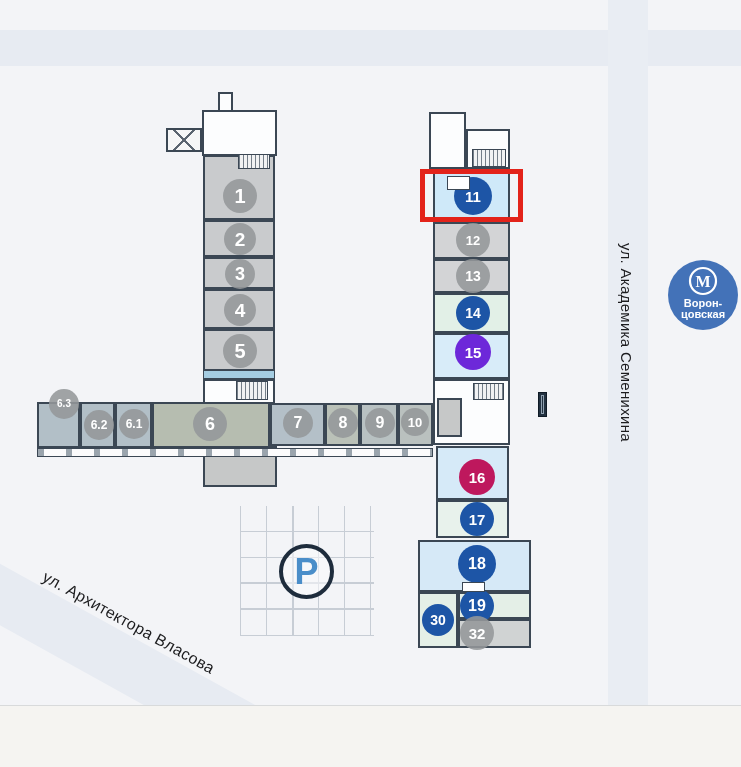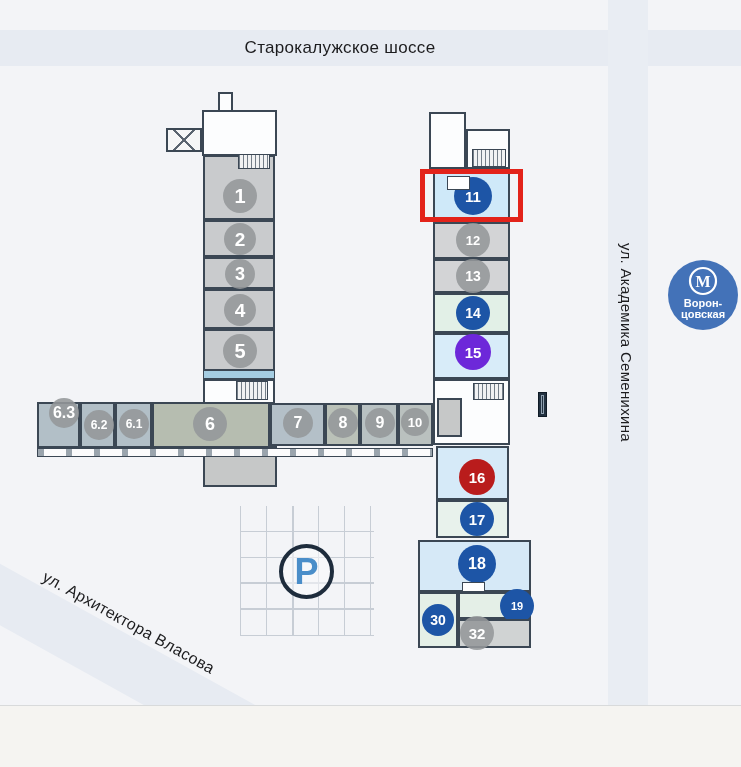--- a/index.html
+++ b/index.html
@@ -52,21 +52,20 @@
 </head>
 <body>
 
 <div id="canvas">
 
   <div class="band" id="band-top"></div>
   <div class="band" id="band-right"></div>
   <div class="band" id="band-diagonal"></div>
   <div class="band" id="band-bottom"></div>
 
-  <div class="street-label" id="label-top">Старокалужское шоссе</div>
   <div class="street-label" id="label-right">ул. Академика Семенихина</div>
   <div class="street-label" id="label-diagonal">ул. Архитектора Власова</div>
 
   <div id="parking-grid"></div>
   <div id="parking-circle">
     <span>P</span>
   </div>
 
   <div id="metro">
     <svg width="70" height="70" viewBox="0 0 70 70">
@@ -92,21 +91,21 @@
       <div class="circle" style="left: 240px; top: 196px; width: 34px; height: 34px; font-size: 20px; background: rgba(148, 151, 154, 0.88);">1</div>
       <div class="room" style="background: rgb(201, 203, 205); left: 203px; top: 220px; width: 72px; height: 37px;"></div>
       <div class="circle" style="left: 240px; top: 239px; width: 32px; height: 32px; font-size: 19px; background: rgba(148, 151, 154, 0.88);">2</div>
       <div class="room" style="background: rgb(201, 203, 205); left: 203px; top: 257px; width: 72px; height: 32px;"></div>
       <div class="circle" style="left: 240px; top: 274px; width: 30px; height: 30px; font-size: 18px; background: rgba(148, 151, 154, 0.88);">3</div>
       <div class="room" style="background: rgb(201, 203, 205); left: 203px; top: 289px; width: 72px; height: 40px;"></div>
       <div class="circle" style="left: 240px; top: 310px; width: 32px; height: 32px; font-size: 19px; background: rgba(148, 151, 154, 0.88);">4</div>
       <div class="room" style="background: rgb(201, 203, 205); left: 203px; top: 329px; width: 72px; height: 42px;"></div>
       <div class="circle" style="left: 240px; top: 351px; width: 34px; height: 34px; font-size: 20px; background: rgba(148, 151, 154, 0.88);">5</div>
       <div class="room" style="background: rgb(178, 191, 199); left: 37px; top: 402px; width: 43px; height: 46px;"></div>
-      <div class="circle" style="left: 64px; top: 413px; width: 30px; height: 30px; font-size: 16px; background: rgba(148, 151, 154, 0.88);">6.3</div>
+      <div class="circle" style="left: 64px; top: 404px; width: 30px; height: 30px; font-size: 10px; background: rgba(148, 151, 154, 0.88);">6.3</div>
       <div class="room" style="background: rgb(178, 191, 199); left: 80px; top: 402px; width: 35px; height: 46px;"></div>
       <div class="circle" style="left: 99px; top: 425px; width: 30px; height: 30px; font-size: 12px; background: rgba(148, 151, 154, 0.88);">6.2</div>
       <div class="room" style="background: rgb(178, 191, 199); left: 115px; top: 402px; width: 37px; height: 46px;"></div>
       <div class="circle" style="left: 134px; top: 424px; width: 30px; height: 30px; font-size: 12px; background: rgba(148, 151, 154, 0.88);">6.1</div>
       <div class="room" style="background: rgb(182, 189, 176); left: 152px; top: 402px; width: 118px; height: 46px;"></div>
       <div class="circle" style="left: 210px; top: 424px; width: 34px; height: 34px; font-size: 18px; background: rgba(148, 151, 154, 0.88);">6</div>
       <div class="room" style="background: rgb(180, 192, 200); left: 270px; top: 403px; width: 55px; height: 43px;"></div>
       <div class="circle" style="left: 298px; top: 423px; width: 30px; height: 30px; font-size: 16px; background: rgba(148, 151, 154, 0.88);">7</div>
       <div class="room" style="background: rgb(186, 193, 184); left: 325px; top: 403px; width: 35px; height: 43px;"></div>
       <div class="circle" style="left: 343px; top: 423px; width: 30px; height: 30px; font-size: 16px; background: rgba(148, 151, 154, 0.88);">8</div>
@@ -118,27 +117,27 @@
       <div class="circle" style="left: 473px; top: 196px; width: 38px; height: 38px; font-size: 15px; background: rgb(29, 85, 166);">11</div>
       <div class="room" style="background: rgb(211, 212, 214); left: 433px; top: 222px; width: 77px; height: 37px;"></div>
       <div class="circle" style="left: 473px; top: 240px; width: 34px; height: 34px; font-size: 13px; background: rgba(148, 151, 154, 0.88);">12</div>
       <div class="room" style="background: rgb(211, 212, 214); left: 433px; top: 259px; width: 77px; height: 34px;"></div>
       <div class="circle" style="left: 473px; top: 276px; width: 34px; height: 34px; font-size: 14px; background: rgba(148, 151, 154, 0.88);">13</div>
       <div class="room" style="background: rgb(226, 240, 231); left: 433px; top: 293px; width: 77px; height: 40px;"></div>
       <div class="circle" style="left: 473px; top: 313px; width: 34px; height: 34px; font-size: 14px; background: rgb(29, 85, 166);">14</div>
       <div class="room" style="background: rgb(216, 236, 249); left: 433px; top: 333px; width: 77px; height: 46px;"></div>
       <div class="circle" style="left: 473px; top: 352px; width: 36px; height: 36px; font-size: 15px; background: #6d28d9;">15</div>
       <div class="room" style="background: rgb(214, 234, 248); left: 436px; top: 446px; width: 73px; height: 54px;"></div>
-      <div class="circle" style="left: 477px; top: 477px; width: 36px; height: 36px; font-size: 15px; background: #b91c1c;">16</div>
+      <div class="circle" style="left: 477px; top: 477px; width: 36px; height: 36px; font-size: 15px; background: #be185d;">16</div>
       <div class="room" style="background: rgb(232, 242, 236); left: 436px; top: 500px; width: 73px; height: 38px;"></div>
       <div class="circle" style="left: 477px; top: 519px; width: 34px; height: 34px; font-size: 15px; background: rgb(29, 85, 166);">17</div>
       <div class="room" style="background: rgb(214, 233, 247); left: 418px; top: 540px; width: 113px; height: 52px;"></div>
       <div class="circle" style="left: 477px; top: 564px; width: 38px; height: 38px; font-size: 16px; background: rgb(29, 85, 166);">18</div>
       <div class="room" style="background: rgb(228, 239, 231); left: 458px; top: 592px; width: 73px; height: 27px;"></div>
-      <div class="circle" style="left: 477px; top: 606px; width: 34px; height: 34px; font-size: 11px; background: rgb(29, 85, 166); margin-left: 40px;">19</div>
+      <div class="circle" style="left: 477px; top: 606px; width: 34px; height: 34px; font-size: 16px; background: rgb(29, 85, 166);">19</div>
       <div class="room" style="background: rgb(228, 239, 231); left: 418px; top: 592px; width: 40px; height: 56px;"></div>
       <div class="circle" style="left: 438px; top: 620px; width: 32px; height: 32px; font-size: 14px; background: rgb(29, 85, 166);">30</div>
       <div class="room" style="background: rgb(208, 211, 211); left: 458px; top: 619px; width: 73px; height: 29px;"></div>
       <div class="circle" style="left: 477px; top: 633px; width: 34px; height: 34px; font-size: 15px; background: rgba(148, 151, 154, 0.88);">32</div>
       <div class="xbox" style="left: 166px; top: 128px; width: 36px; height: 24px;"></div>
       <div class="hatch" style="left: 238px; top: 154px; width: 32px; height: 15px;"></div>
       <div class="hatch" style="left: 236px; top: 381px; width: 32px; height: 19px;"></div>
       <div class="hatch" style="left: 472px; top: 149px; width: 34px; height: 18px;"></div>
       <div class="hatch" style="left: 473px; top: 383px; width: 31px; height: 17px;"></div>
       <div class="grayroom" style="left: 437px; top: 398px; width: 25px; height: 39px;"></div>

